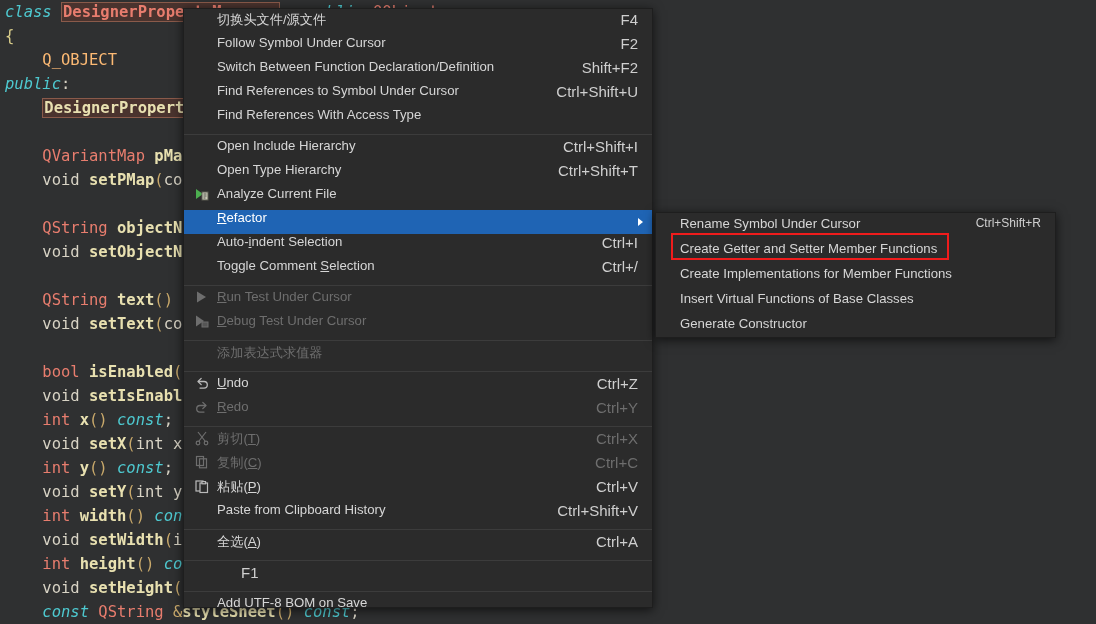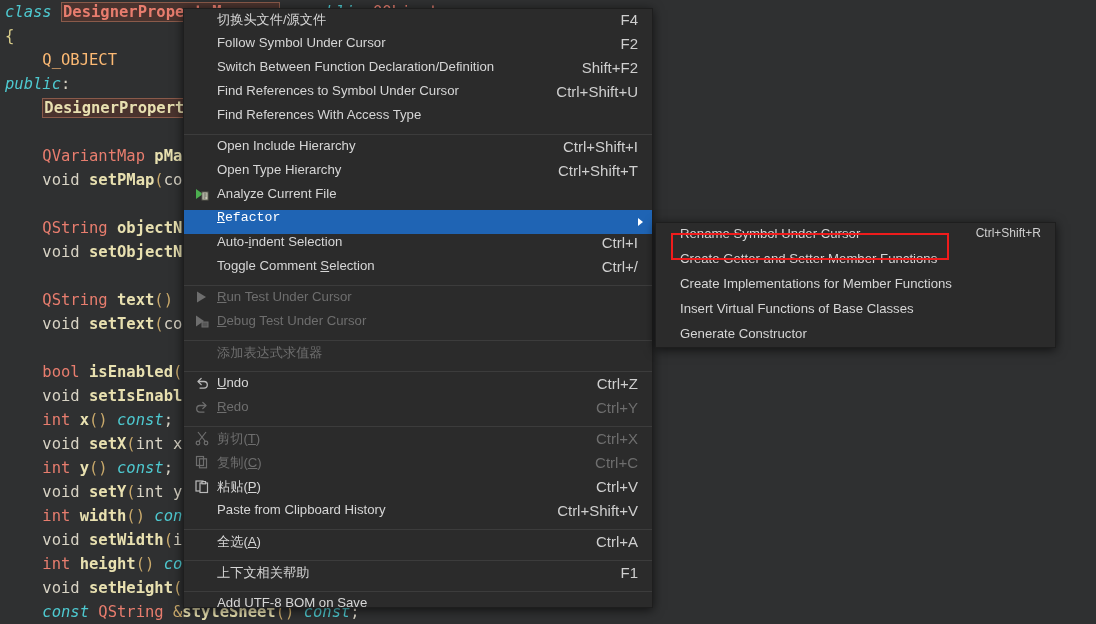--- a/index.html
+++ b/index.html
@@ -45,40 +45,40 @@
     position:absolute;
     background:#2b2b2b;
     border:1px solid #1e1e1e;
     box-shadow:0 2px 10px rgba(0,0,0,.65);
     font-size:13.2px;
     color:#d6d6d6;
     padding:2px 0;
     box-sizing:border-box;
   }
   #main-menu{ left:183px; top:8px; width:470px; height:600px; }
-  #sub-menu{ left:655px; top:222px; width:401px; height:126px; padding:3px 0;}
+  #sub-menu{ left:655px; top:212px; width:401px; height:126px; padding:3px 0;}
 
   .mi{
     position:relative;
     height:24px;
     display:flex;align-items:flex-start;
     padding:0 14px 0 10px;
     cursor:default;
     white-space:nowrap;
   }
   .mi .ico{
     width:16px;height:16px;margin-right:7px;
     display:flex;align-items:center;justify-content:center;
     flex:0 0 16px;
   }
   .mi .lbl{ flex:1 1 auto; color:#d6d6d6; }
   .mi .sc{ color:#cfcfcf; font-size:15px; margin-left:24px; }
   .mi.disabled .lbl, .mi.disabled .sc{ color:#6e6e6e; }
   .mi.sel{ background:#1f64b4; }
-  .mi.sel .lbl{ color:#ffffff;font-family:Liberation Mono, monospace; }
+  .mi.sel .lbl{ color:#ffffff; }
   .mi u{ text-decoration:underline; text-underline-offset:1px;}
   .sep{ height:1px; background:#3c3c3c; margin:3px 0; }
   .arrow{
     position:absolute;right:9px;top:50%;transform:translateY(-50%);
     width:0;height:0;border-left:5px solid #d9d9d9;
     border-top:4px solid transparent;border-bottom:4px solid transparent;
   }
   .mi.sel .arrow{ border-left-color:#ffffff; }
 
   
@@ -248,21 +248,20 @@
     </div>
     <div class="sep"></div>
     <div class="mi">
       <span class="ico"></span>
       <span class="lbl">全选(<u>A</u>)</span>
       <span class="sc">Ctrl+A</span>
     </div>
     <div class="sep"></div>
     <div class="mi">
       <span class="ico"></span>
-      <span class="lbl">上下文相关帮助</span>
       <span class="sc">F1</span>
     </div>
     <div class="sep"></div>
     <div class="mi">
       <span class="ico"></span>
       <span class="lbl">Add UTF-8 BOM on Save</span>
     </div>
   </div>
 
 <div class="menu" id="sub-menu">

